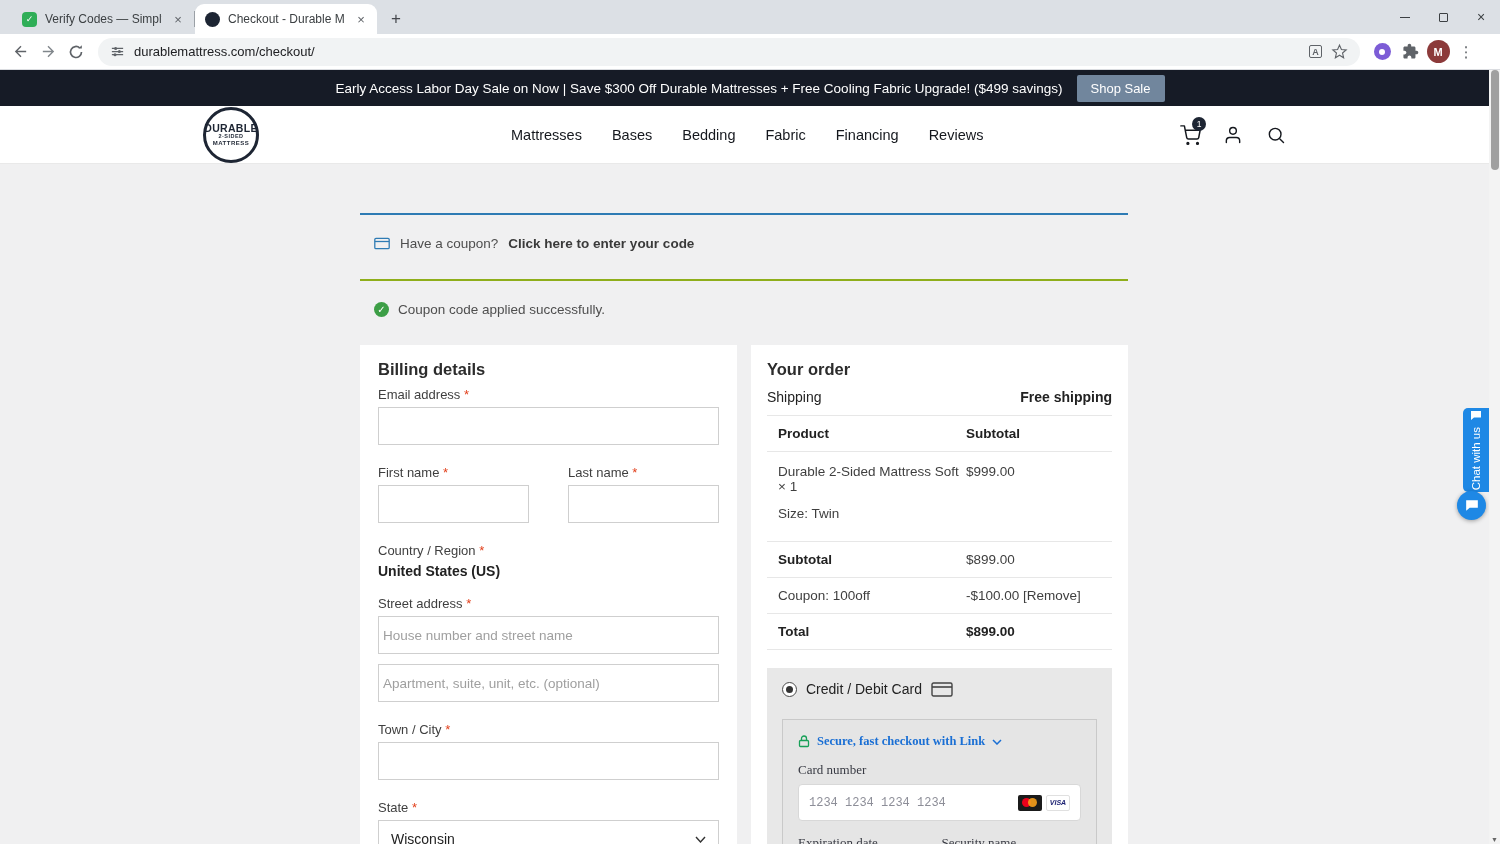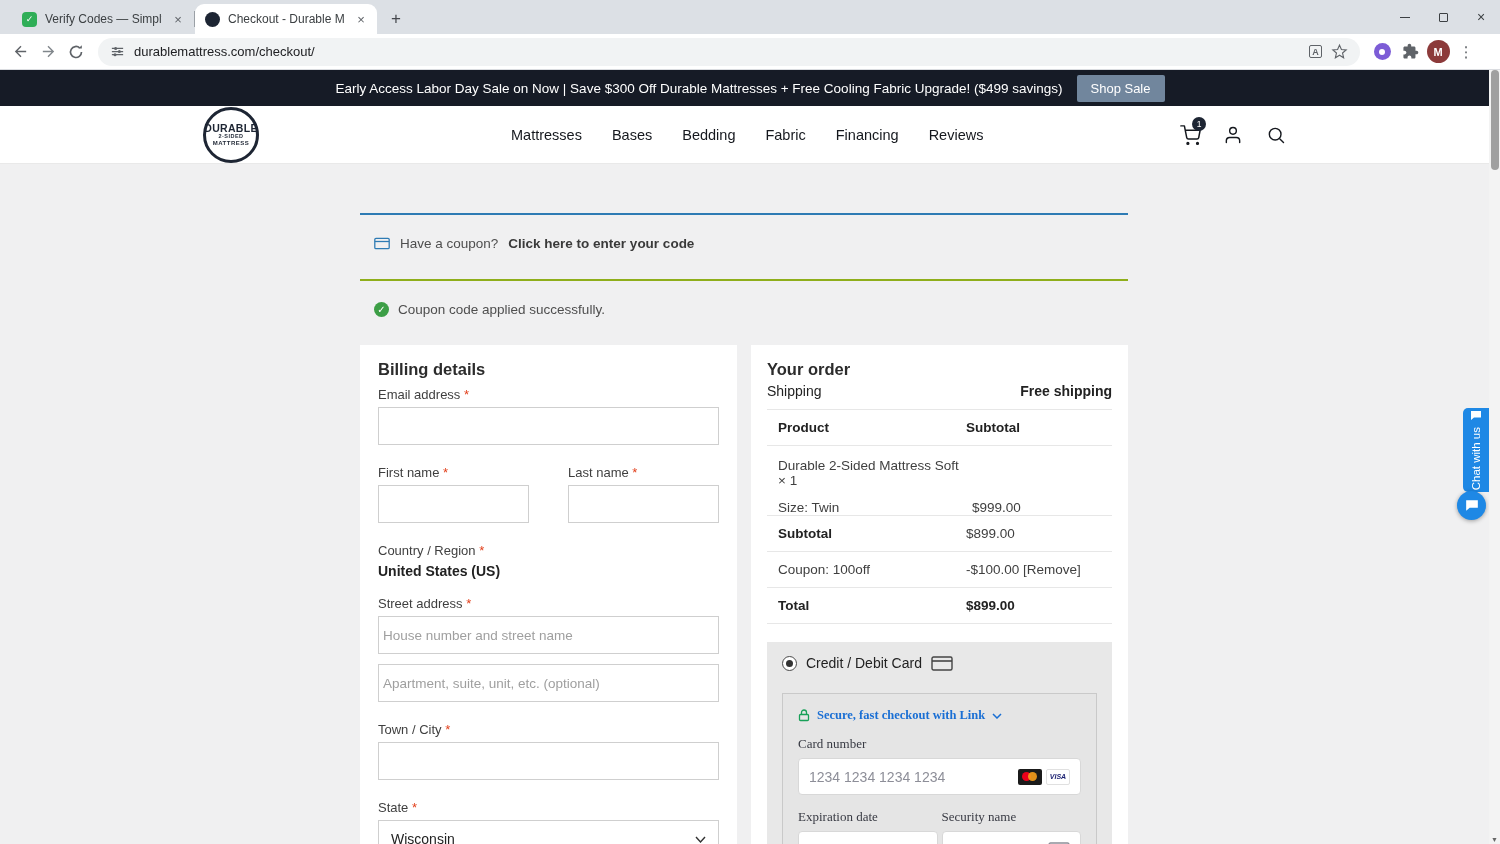--- a/index.html
+++ b/index.html
@@ -71,42 +71,42 @@
   .txt-input { width:100%; height:38px; border:1px solid #cfcfcf; background:#fff; padding:0 4px; font-size:13.5px; color:#333; outline:none; }
   .txt-input::placeholder { color:#9f9f9f; }
   .form-group { margin-bottom:20px; }
   .name-row { display:flex; gap:39px; margin-bottom:20px; }
   .name-row > div { flex:1; }
   .country-value { font-size:14px; font-weight:700; color:#222; margin-bottom:17px; }
   .street2 { margin-top:10px; }
   .select-box { height:38px; border:1px solid #cfcfcf; background:#fff; display:flex; align-items:center; justify-content:space-between; padding:0 12px; font-size:14px; color:#222; cursor:pointer; }
 
   
-  .order-card h3 { margin-bottom:4px; }
+  .order-card h3 { margin-bottom:10px; }
   .ship-row { display:flex; justify-content:space-between; font-size:14px; color:#222; margin-bottom:10px; }
   .ship-row .ship-val { font-weight:700; }
   .ot-row { display:flex; border-bottom:1px solid #e7e7e7; padding:10px 0 10px 11px; font-size:13.5px; color:#3f3f3f; }
   .ot-head { border-top:1px solid #e7e7e7; font-weight:700; color:#222; }
   .ot-product { width:188px; }
   .ot-subtotal { flex:1; }
-  .ot-item { align-items:flex-end; padding-top:12px; padding-bottom:0;gap:6px; }
+  .ot-item { align-items:flex-start; padding-top:12px; padding-bottom:20px; }
   .item-line2 { margin-top:12px; }
   .ot-bold { font-weight:700; color:#222; }
 
   
   .payment-box { margin-top:18px; background:#e8e8e8; padding:13px 15px; height:320px; }
   .pm-row { display:flex; align-items:center; gap:9px; }
   .radio { width:15px; height:15px; border-radius:50%; border:1.5px solid #4a4a4a; display:flex; align-items:center; justify-content:center; background:#fff; }
   .radio-dot { width:7px; height:7px; border-radius:50%; background:#333; }
   .pm-label { font-size:14px; color:#222; }
   .stripe-panel { margin-top:22px; background:#e5e5e5; border:1px solid #c9c9c9; padding:14px 15px; height:230px; font-family:"Liberation Serif",serif; }
   .link-row { display:flex; align-items:center; gap:7px; font-size:12.5px; font-weight:700; color:#1a6fd4; }
   .stripe-label { display:block; font-size:13px; color:#383a43; margin:13px 0 6px; }
   .stripe-input { background:#fff; border:1px solid #d8d8d8; border-radius:4px; height:37px; display:flex; align-items:center; padding:0 10px; }
-  .stripe-input input { border:none; outline:none; flex:1; font-size:14px; font-family:Liberation Sans, sans-serif; color:#000000; background:transparent; width:100%; }
+  .stripe-input input { border:none; outline:none; flex:1; font-size:12px; font-family:Liberation Mono, monospace; color:#000000; background:transparent; width:100%; }
   .stripe-input input::placeholder { color:#8d8e98; }
   .brand-icons { display:flex; gap:4px; }
   .mc-icon { width:24px; height:16px; background:#1a1a1a; border-radius:2px; position:relative; }
   .mc-icon .c1 { position:absolute; left:4px; top:3.5px; width:9px; height:9px; border-radius:50%; background:#eb001b; }
   .mc-icon .c2 { position:absolute; left:10px; top:3.5px; width:9px; height:9px; border-radius:50%; background:#f79e1b; opacity:.9; }
   .visa-icon { width:24px; height:16px; background:#fff; border:1px solid #e0e0e0; border-radius:2px; display:flex; align-items:center; justify-content:center; font-size:7px; font-weight:800; font-style:italic; color:#1a1f71; font-family:"Liberation Sans",sans-serif; }
   .exp-row { display:flex; gap:4px; margin-top:14px; }
   .exp-row > div { flex:1; }
   .exp-row .stripe-label { margin-top:0; }
 

